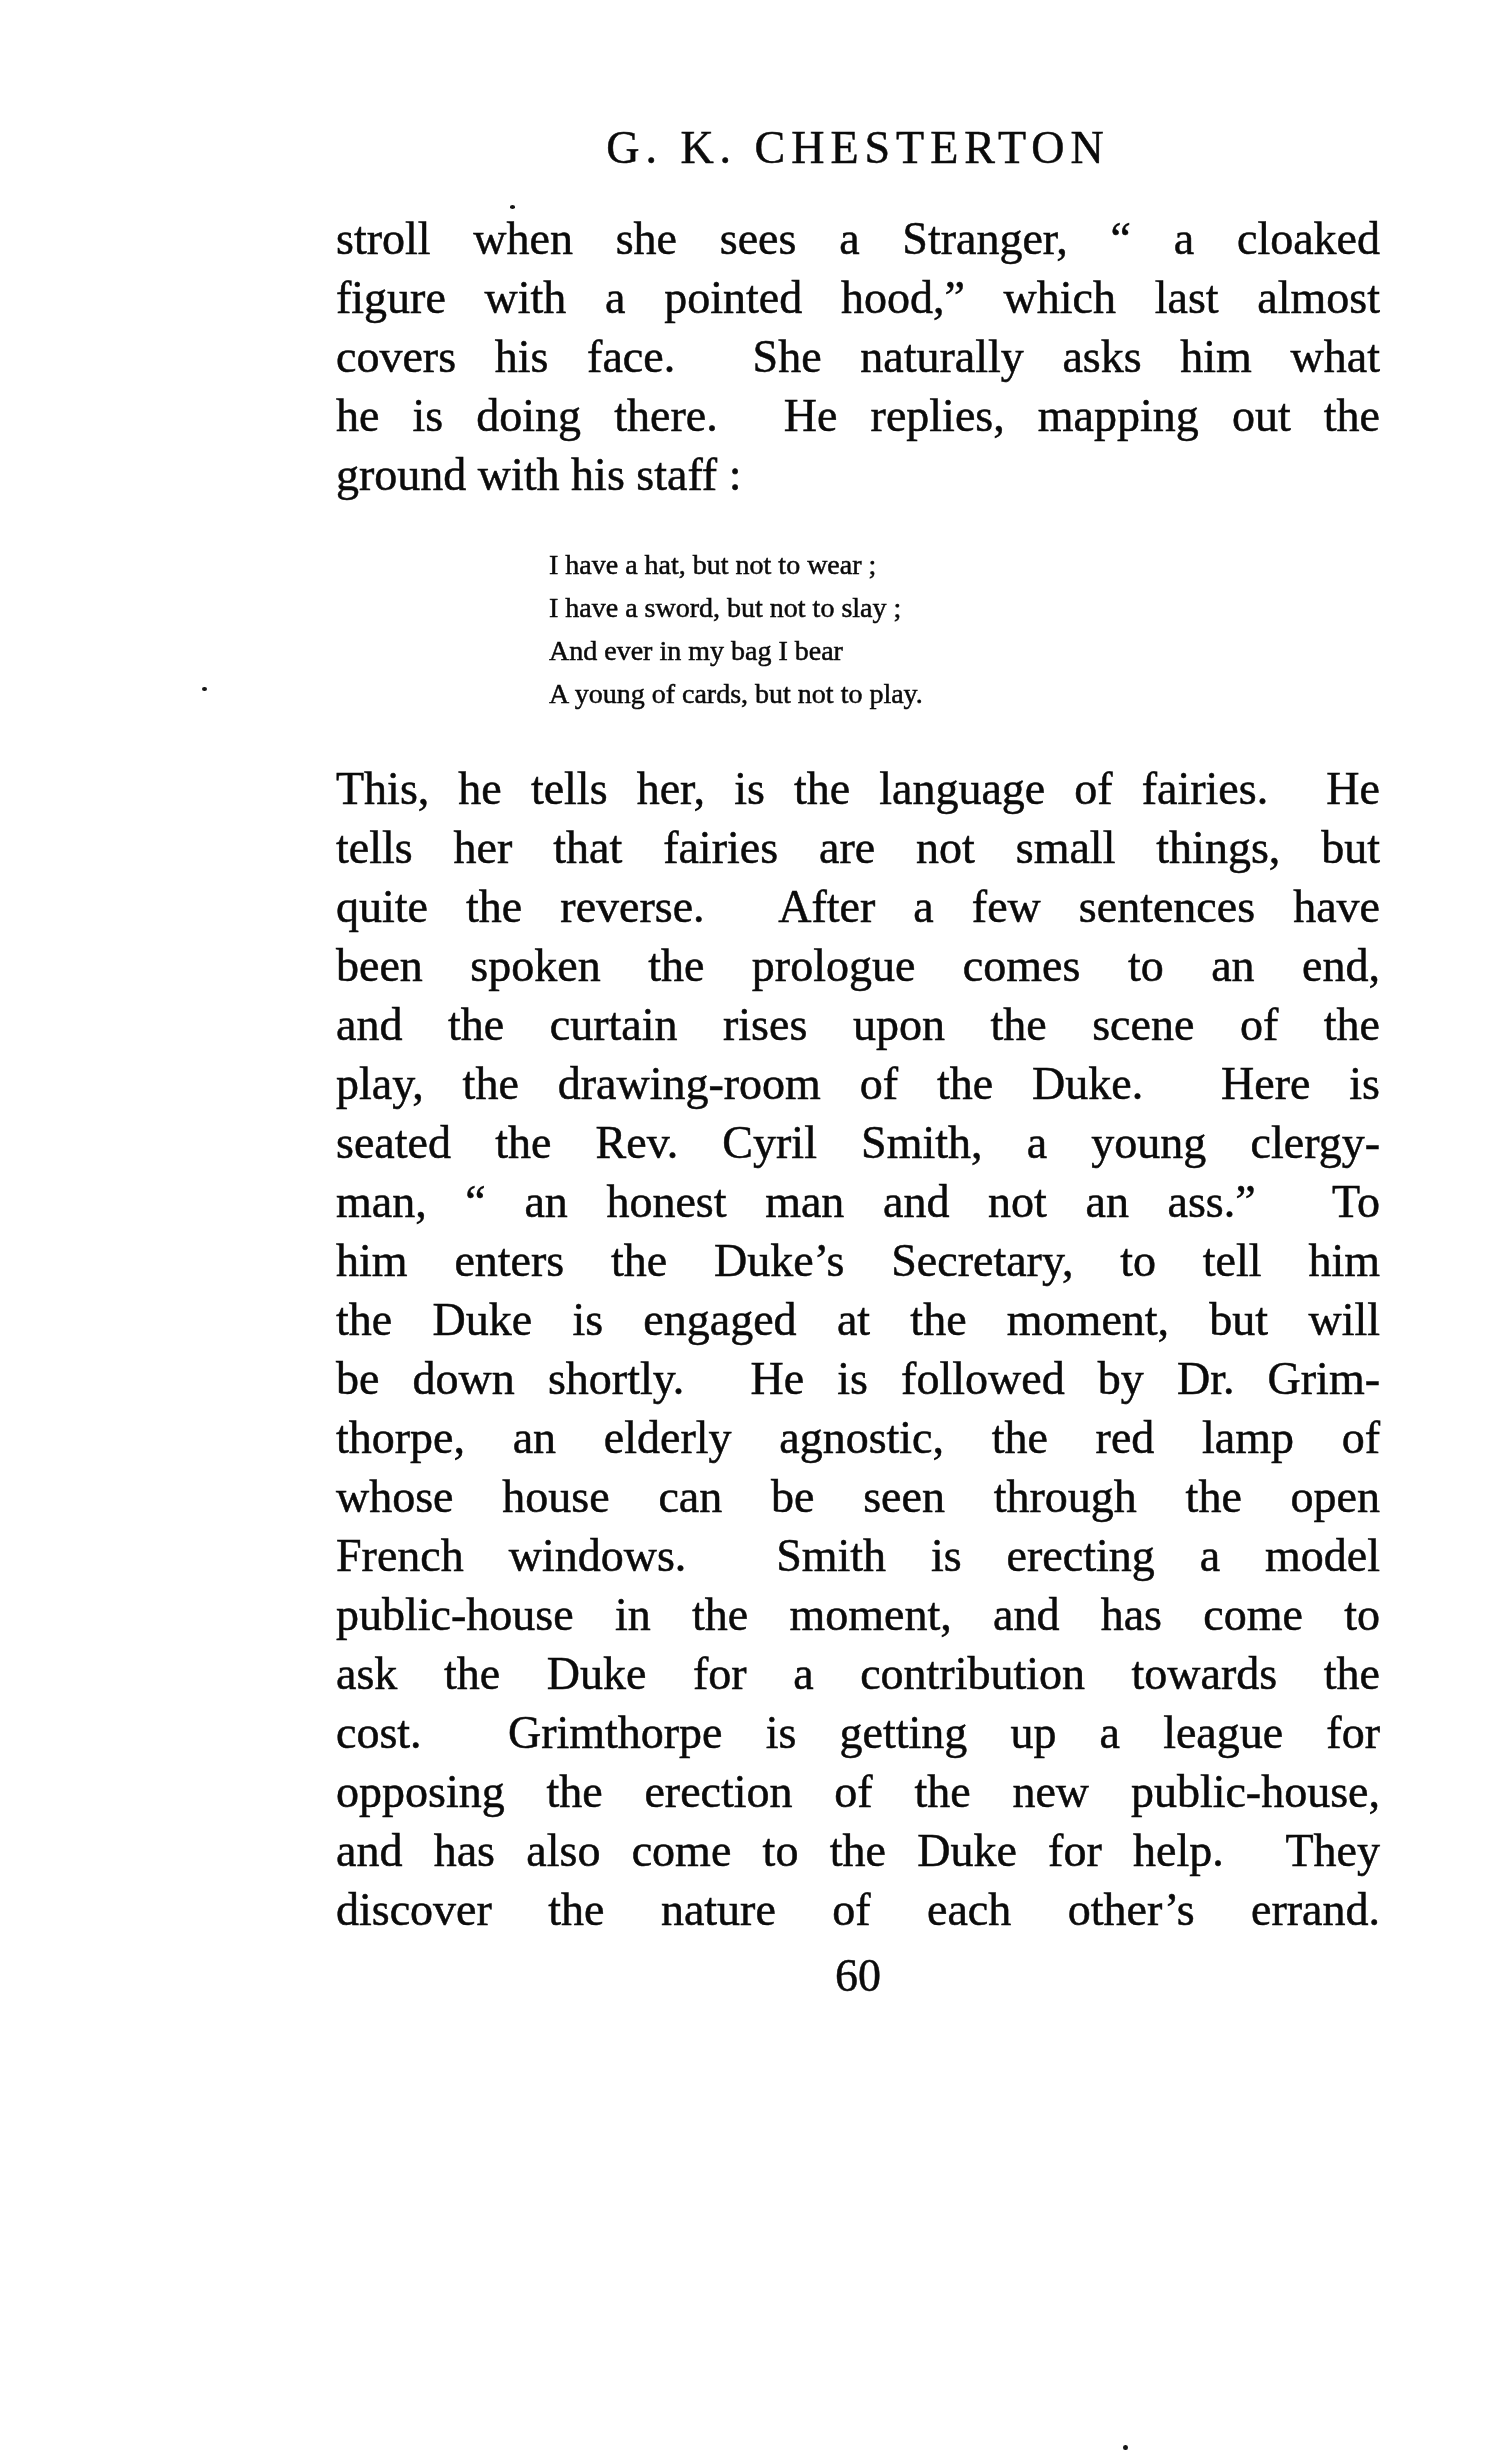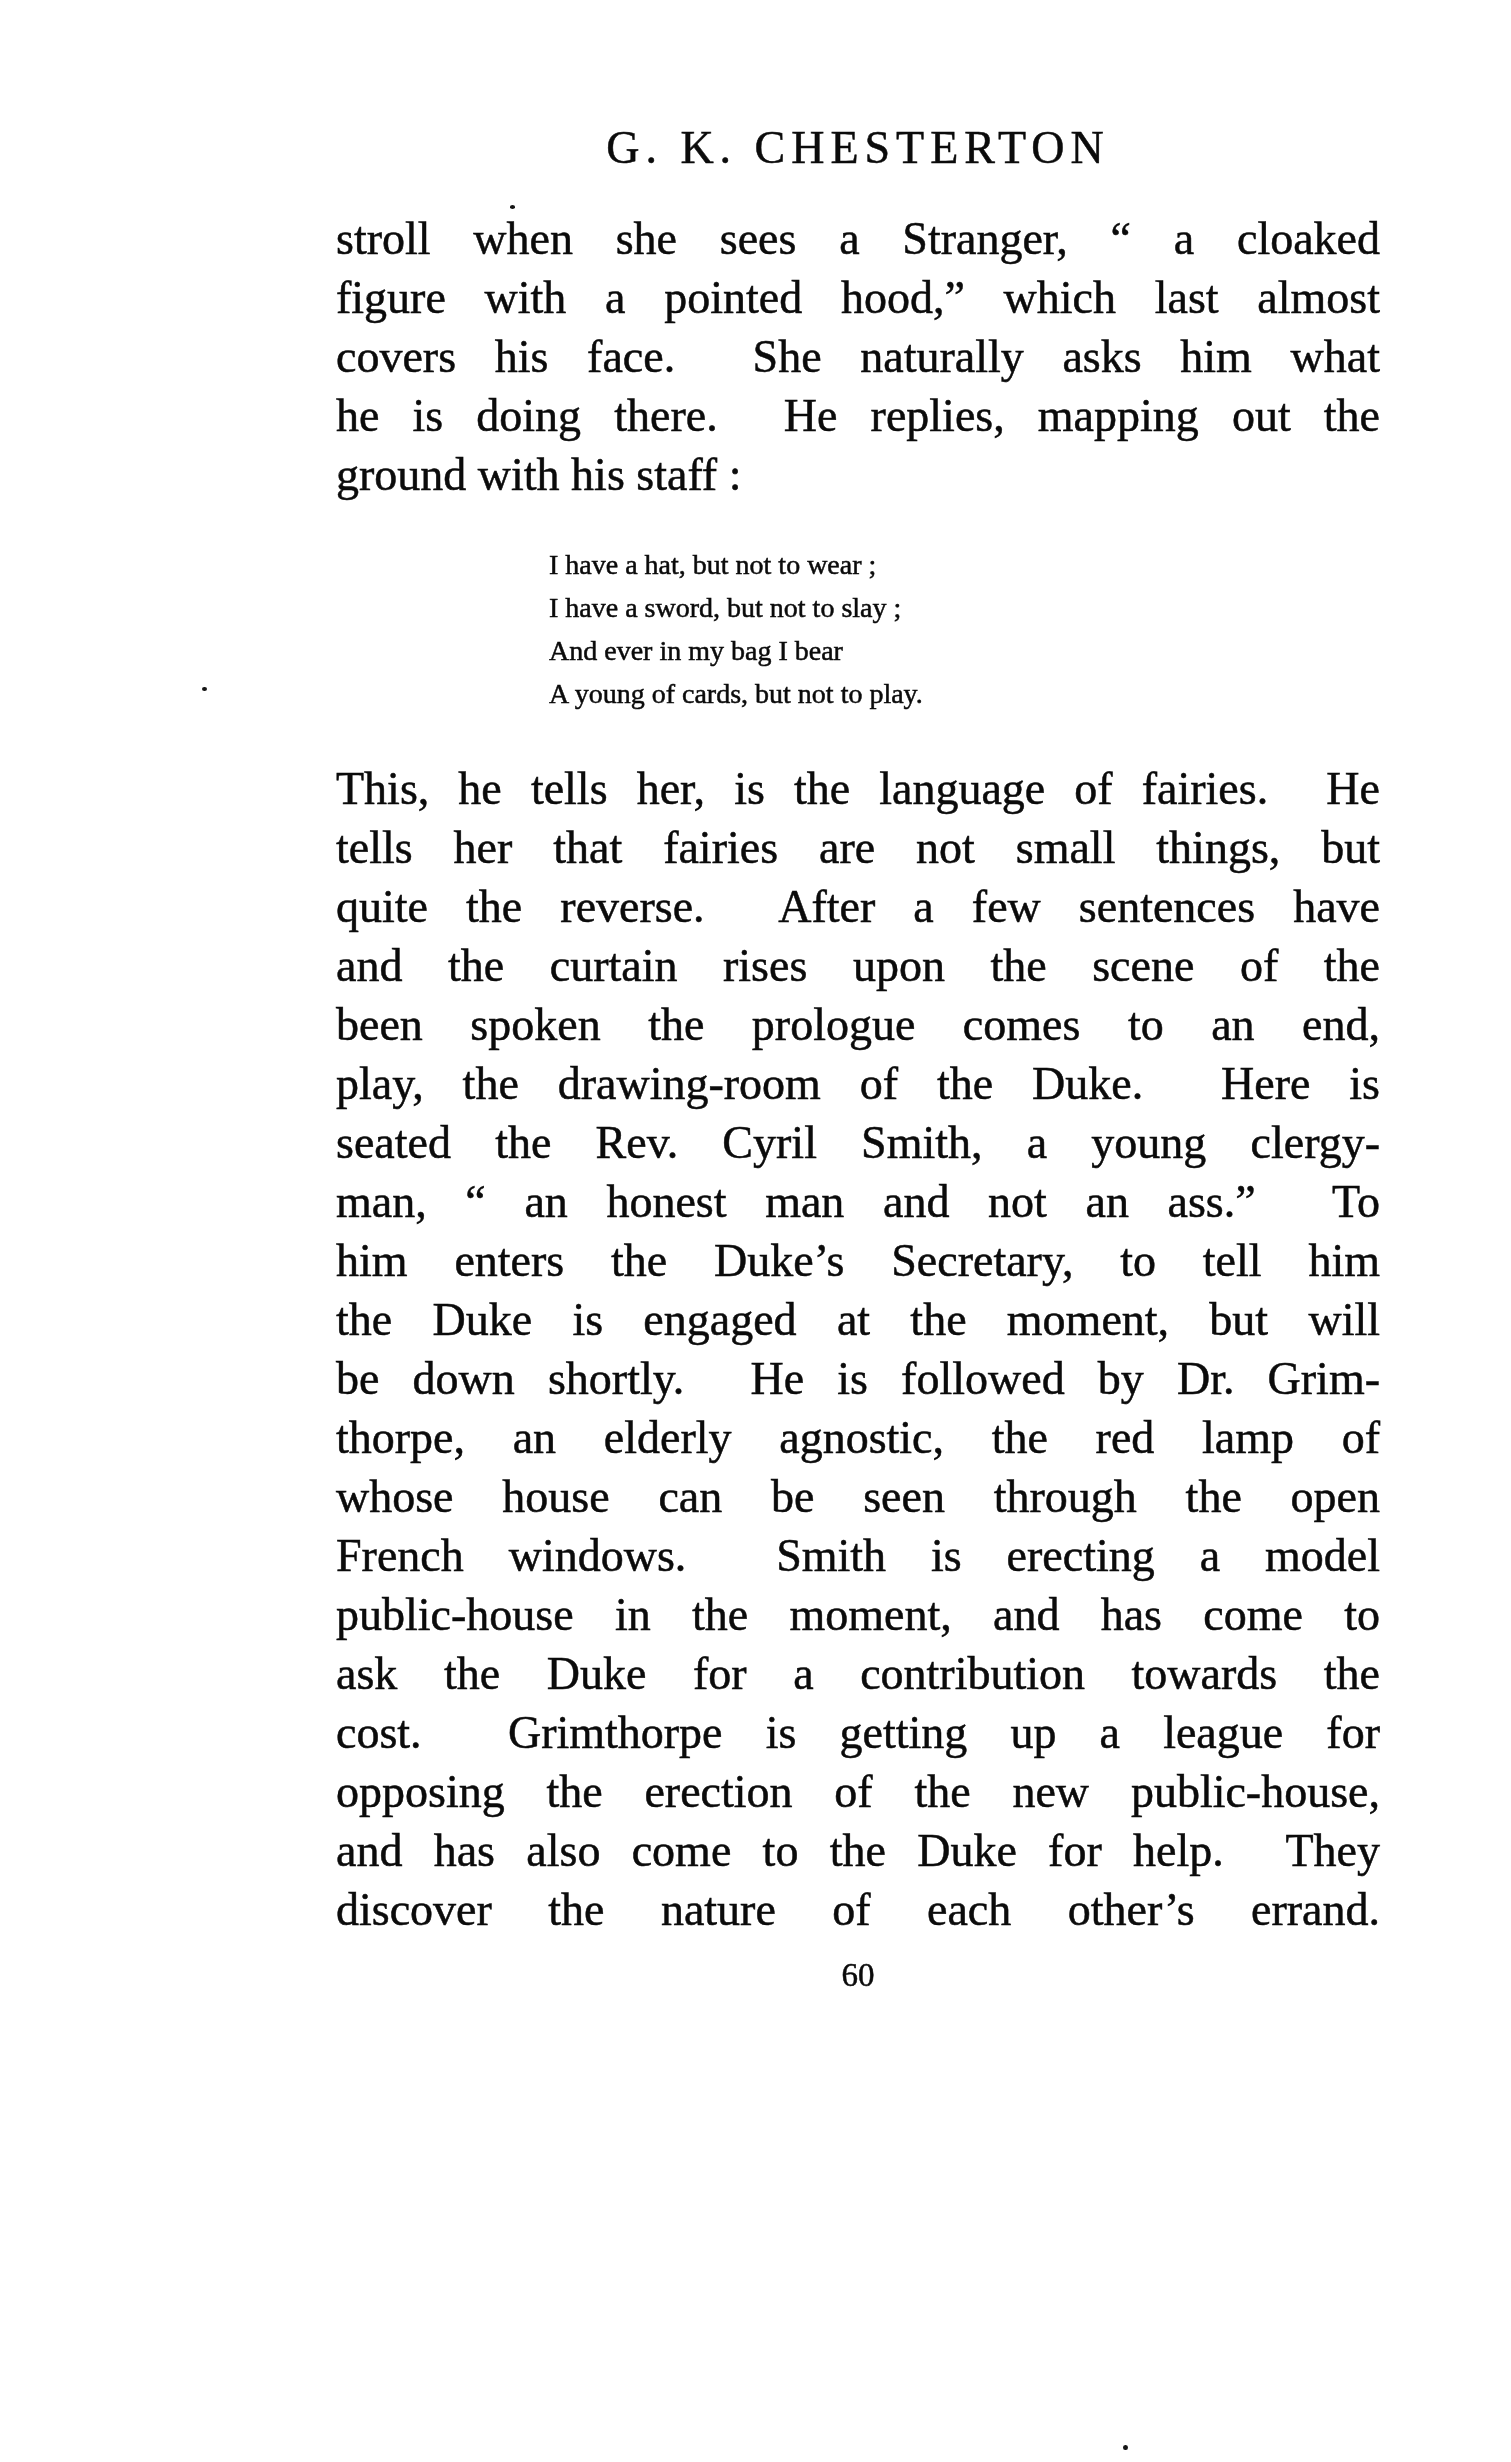--- a/index.html
+++ b/index.html
@@ -43,21 +43,21 @@
   .verse{
     margin-top:39px;
     margin-left:228px;
   }
   .vl{
     font-size:28px;
     line-height:43px;
     white-space:nowrap;
   }
   .folio{
-    font-size:33px;
+    font-size:46px;
     line-height:43px;
     text-align:center;
     margin-top:3px;
   }
   .speck{
     position:absolute;
     background:#151515;
     border-radius:50%;
   }
   .speck-a{left:510px;top:205px;width:5.3px;height:3.8px;}
@@ -85,22 +85,22 @@
       <div class="vl">I have a hat, but not to wear ;</div>
       <div class="vl">I have a sword, but not to slay ;</div>
       <div class="vl">And ever in my bag I bear</div>
       <div class="vl">A young of cards, but not to play.</div>
     </div>
 
     <div class="para para-main">
       <div class="bl jl">This, he tells her, is the language of fairies.&nbsp; He</div>
       <div class="bl jl">tells her that fairies are not small things, but</div>
       <div class="bl jl">quite the reverse.&nbsp; After a few sentences have</div>
+      <div class="bl jl">been spoken the prologue comes to an end,</div>
       <div class="bl jl">and the curtain rises upon the scene of the</div>
-      <div class="bl jl">been spoken the prologue comes to an end,</div>
       <div class="bl jl">play, the drawing-room of the Duke.&nbsp; Here is</div>
       <div class="bl jl">seated the Rev. Cyril Smith, a young clergy-</div>
       <div class="bl jl">man, “ an honest man and not an ass.”&nbsp; To</div>
       <div class="bl jl">him enters the Duke’s Secretary, to tell him</div>
       <div class="bl jl">the Duke is engaged at the moment, but will</div>
       <div class="bl jl">be down shortly.&nbsp; He is followed by Dr. Grim-</div>
       <div class="bl jl">thorpe, an elderly agnostic, the red lamp of</div>
       <div class="bl jl">whose house can be seen through the open</div>
       <div class="bl jl">French windows.&nbsp; Smith is erecting a model</div>
       <div class="bl jl">public-house in the moment, and has come to</div>

